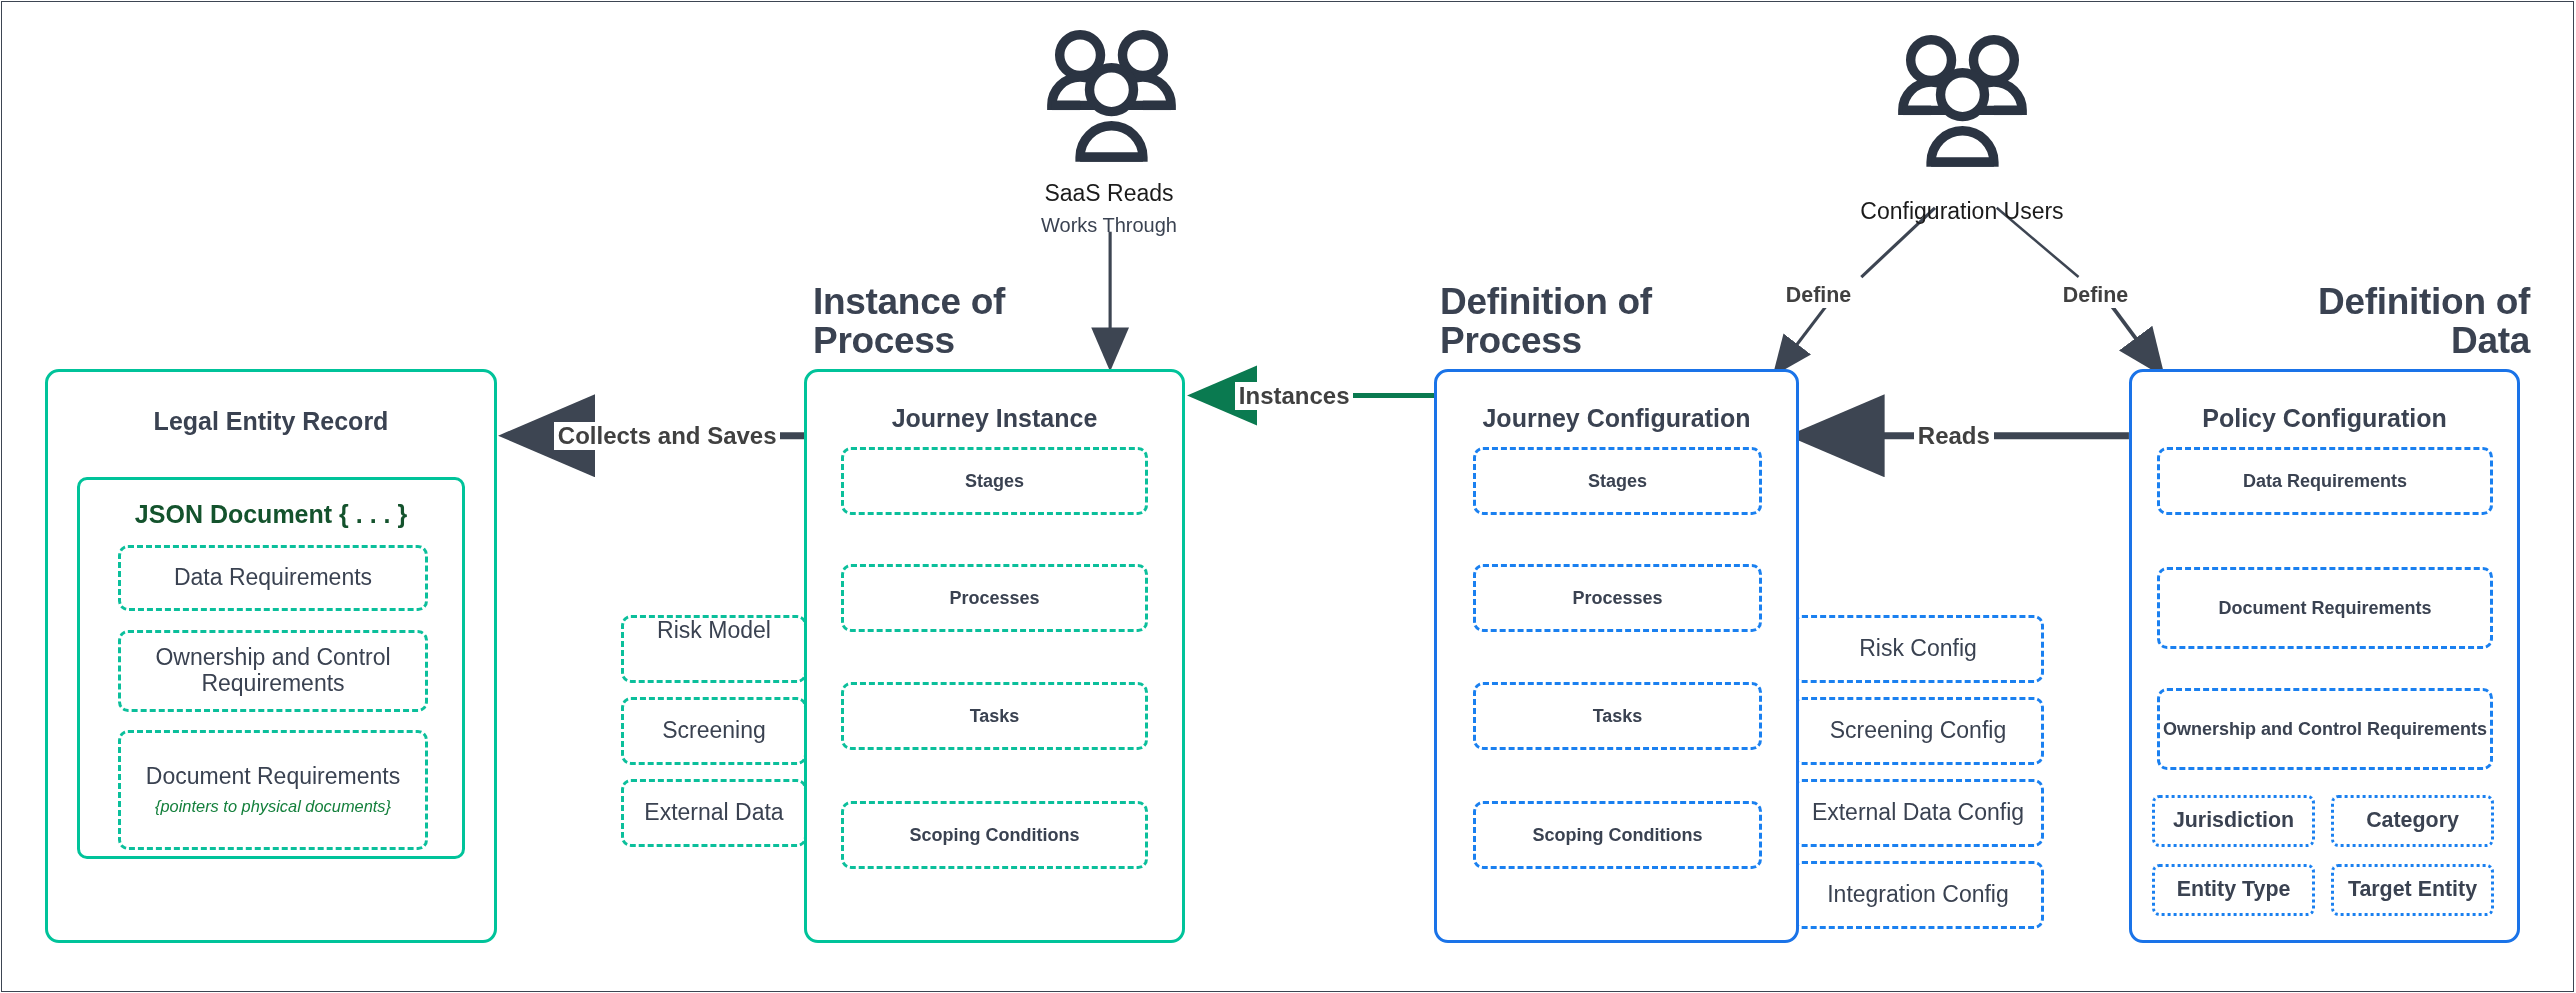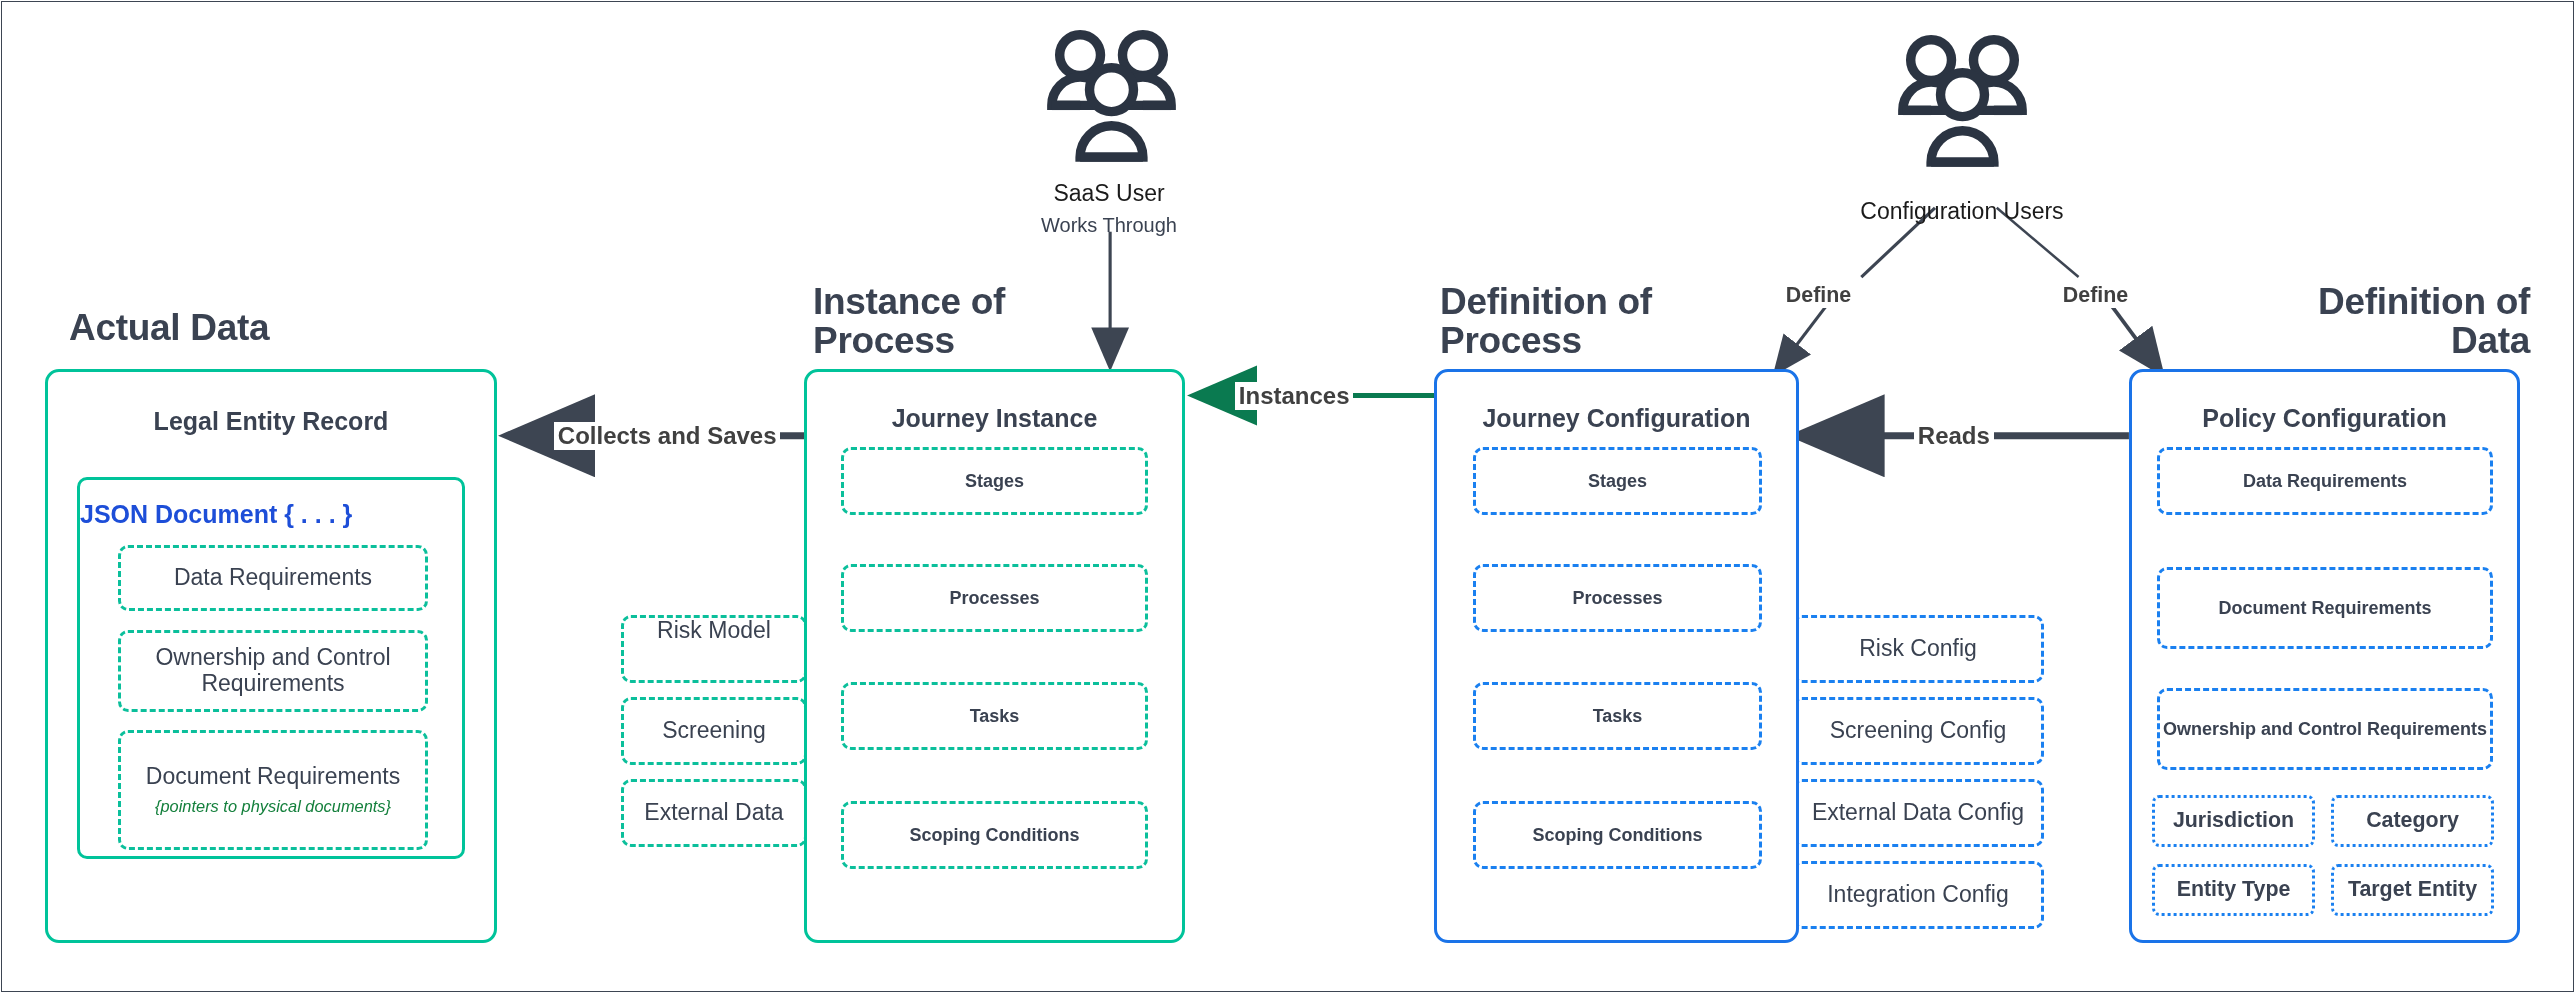--- a/index.html
+++ b/index.html
@@ -86,21 +86,21 @@
       <path d="M12 55 a18 18 0 0 1 36 0 Z" fill="none"></path>
       <line x1="12" y1="55" x2="30" y2="55"></line>
       <circle cx="70" cy="23" r="13"></circle>
       <path d="M52 55 a18 18 0 0 1 36 0 Z" fill="none"></path>
       <line x1="70" y1="55" x2="88" y2="55"></line>
       <circle cx="50" cy="45" r="14" fill="#fff"></circle>
       <path d="M30 88 a20 20 0 0 1 40 0 Z" fill="#fff"></path>
       <line x1="30" y1="88" x2="70" y2="88"></line>
     </g>
   </svg>
-  <div class="people-label" style="left:983px;top:180px;width:252px;">SaaS User</div>
+  <div class="people-label" style="left:983px;top:180px;width:252px;">SaaS Reads</div>
   <div class="people-label bold" style="left:983px;top:214px;width:252px;">Works Through</div>
 
   <svg style="position:absolute;left:1884px;top:24px;width:157px;height:157px;" viewBox="0 0 100 100">
     <g fill="none" stroke="#2b3442" stroke-width="6" stroke-linecap="butt">
       <circle cx="30" cy="23" r="13"></circle>
       <path d="M12 55 a18 18 0 0 1 36 0 Z" fill="none"></path>
       <line x1="12" y1="55" x2="30" y2="55"></line>
       <circle cx="70" cy="23" r="13"></circle>
       <path d="M52 55 a18 18 0 0 1 36 0 Z" fill="none"></path>
       <line x1="70" y1="55" x2="88" y2="55"></line>
@@ -110,28 +110,27 @@
     </g>
   </svg>
   <div class="people-label" style="left:1836px;top:198px;width:252px;">Configuration Users</div>
 
   <div class="edge-label" style="left:554px;top:422px;">Collects and Saves</div>
   <div class="edge-label" style="left:1235px;top:382px;">Instances</div>
   <div class="edge-label" style="left:1914px;top:422px;">Reads</div>
   <div class="edge-label thin" style="left:1782px;top:283px;">Define</div>
   <div class="edge-label thin" style="left:2059px;top:283px;">Define</div>
 
-  <div class="col-title" style="left:69px;top:309px;width:378px;">Actual Data</div>
 
   <div class="card teal" style="left:45px;top:369px;width:452px;height:574px;">
     <div class="card-title" style="top:35px;">Legal Entity Record</div>
   </div>
 
   <div class="sub teal-solid" style="left:77px;top:477px;width:388px;height:382px;display:block;">
-    <div style="text-align:left;font-weight:bold;font-size:25px;color:#1d4ed8;margin-top:20px;">JSON Document { . . . }</div>
+    <div style="text-align:center;font-weight:bold;font-size:25px;color:#14532d;margin-top:20px;">JSON Document { . . . }</div>
   </div>
 
   <div class="sub teal-dash" style="left:118px;top:545px;width:310px;height:66px;">
     <div class="t small">Data Requirements</div>
   </div>
   <div class="sub teal-dash" style="left:118px;top:630px;width:310px;height:82px;">
     <div class="t small">Ownership and Control Requirements</div>
   </div>
   <div class="sub teal-dash" style="left:118px;top:730px;width:310px;height:120px;">
     <div class="t small">Document Requirements</div>

